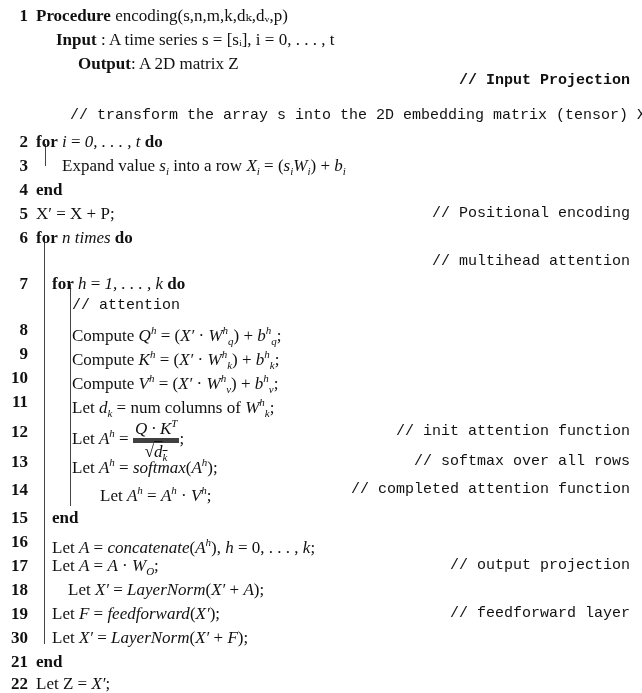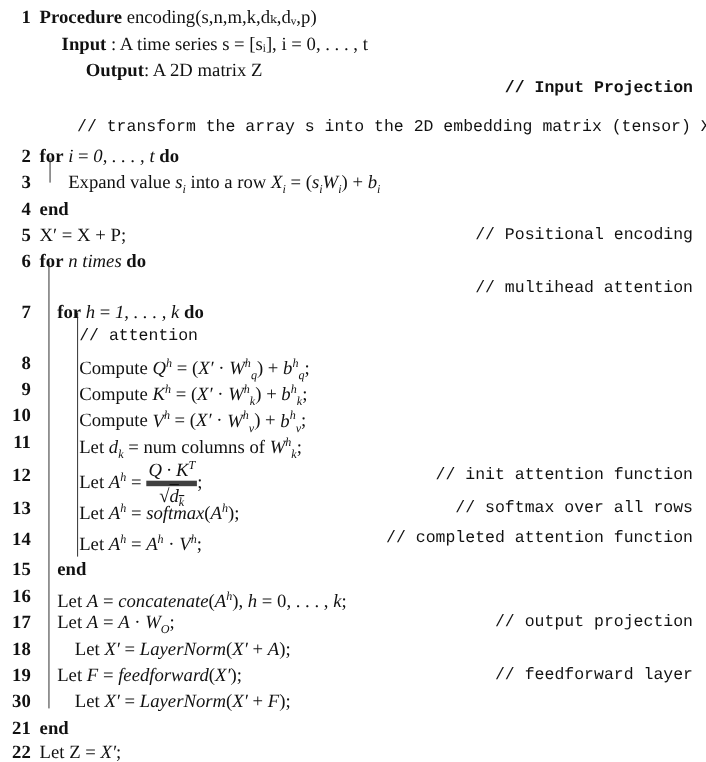--- a/index.html
+++ b/index.html
@@ -118,21 +118,21 @@
 </div>
 
 <div class="ln" style="top:450px;">
   <span class="num">13</span>
   <span class="txt" style="left:72px;">Let <span class="i">A<sup>h</sup></span> = <span class="i">softmax</span>(<span class="i">A<sup>h</sup></span>);</span>
   <span class="cm">// softmax over all rows</span>
 </div>
 
 <div class="ln" style="top:478px;">
   <span class="num">14</span>
-  <span class="txt" style="left:72px;">Let <span class="i">A<sup>h</sup></span> = <span class="i">A<sup>h</sup></span> · <span class="i">V<sup>h</sup></span>;</span>
+  <span class="txt" style="left:72px;padding-left:28px;">Let <span class="i">A<sup>h</sup></span> = <span class="i">A<sup>h</sup></span> · <span class="i">V<sup>h</sup></span>;</span>
   <span class="cm">// completed attention function</span>
 </div>
 
 <div class="ln" style="top:506px;">
   <span class="num">15</span>
   <span class="txt b" style="left:52px;">end</span>
 </div>
 
 <div class="ln" style="top:530px;">
   <span class="num">16</span>
@@ -151,21 +151,21 @@
 </div>
 
 <div class="ln" style="top:602px;">
   <span class="num">19</span>
   <span class="txt" style="left:52px;">Let <span class="i">F</span> = <span class="i">feedforward</span>(<span class="i">X′</span>);</span>
   <span class="cm">// feedforward layer</span>
 </div>
 
 <div class="ln" style="top:626px;">
   <span class="num">30</span>
-  <span class="txt" style="left:52px;margin-left:16px;">Let <span class="i">X′</span> = <span class="i">LayerNorm</span>(<span class="i">X′</span> + <span class="i">F</span>);</span>
+  <span class="txt" style="left:52px;">Let <span class="i">X′</span> = <span class="i">LayerNorm</span>(<span class="i">X′</span> + <span class="i">F</span>);</span>
 </div>
 
 <div class="ln" style="top:650px;">
   <span class="num">21</span>
   <span class="txt b" style="left:36px;">end</span>
 </div>
 
 <div class="ln" style="top:672px;">
   <span class="num">22</span>
   <span class="txt" style="left:36px;">Let Z = <span class="i">X′</span>;</span>

